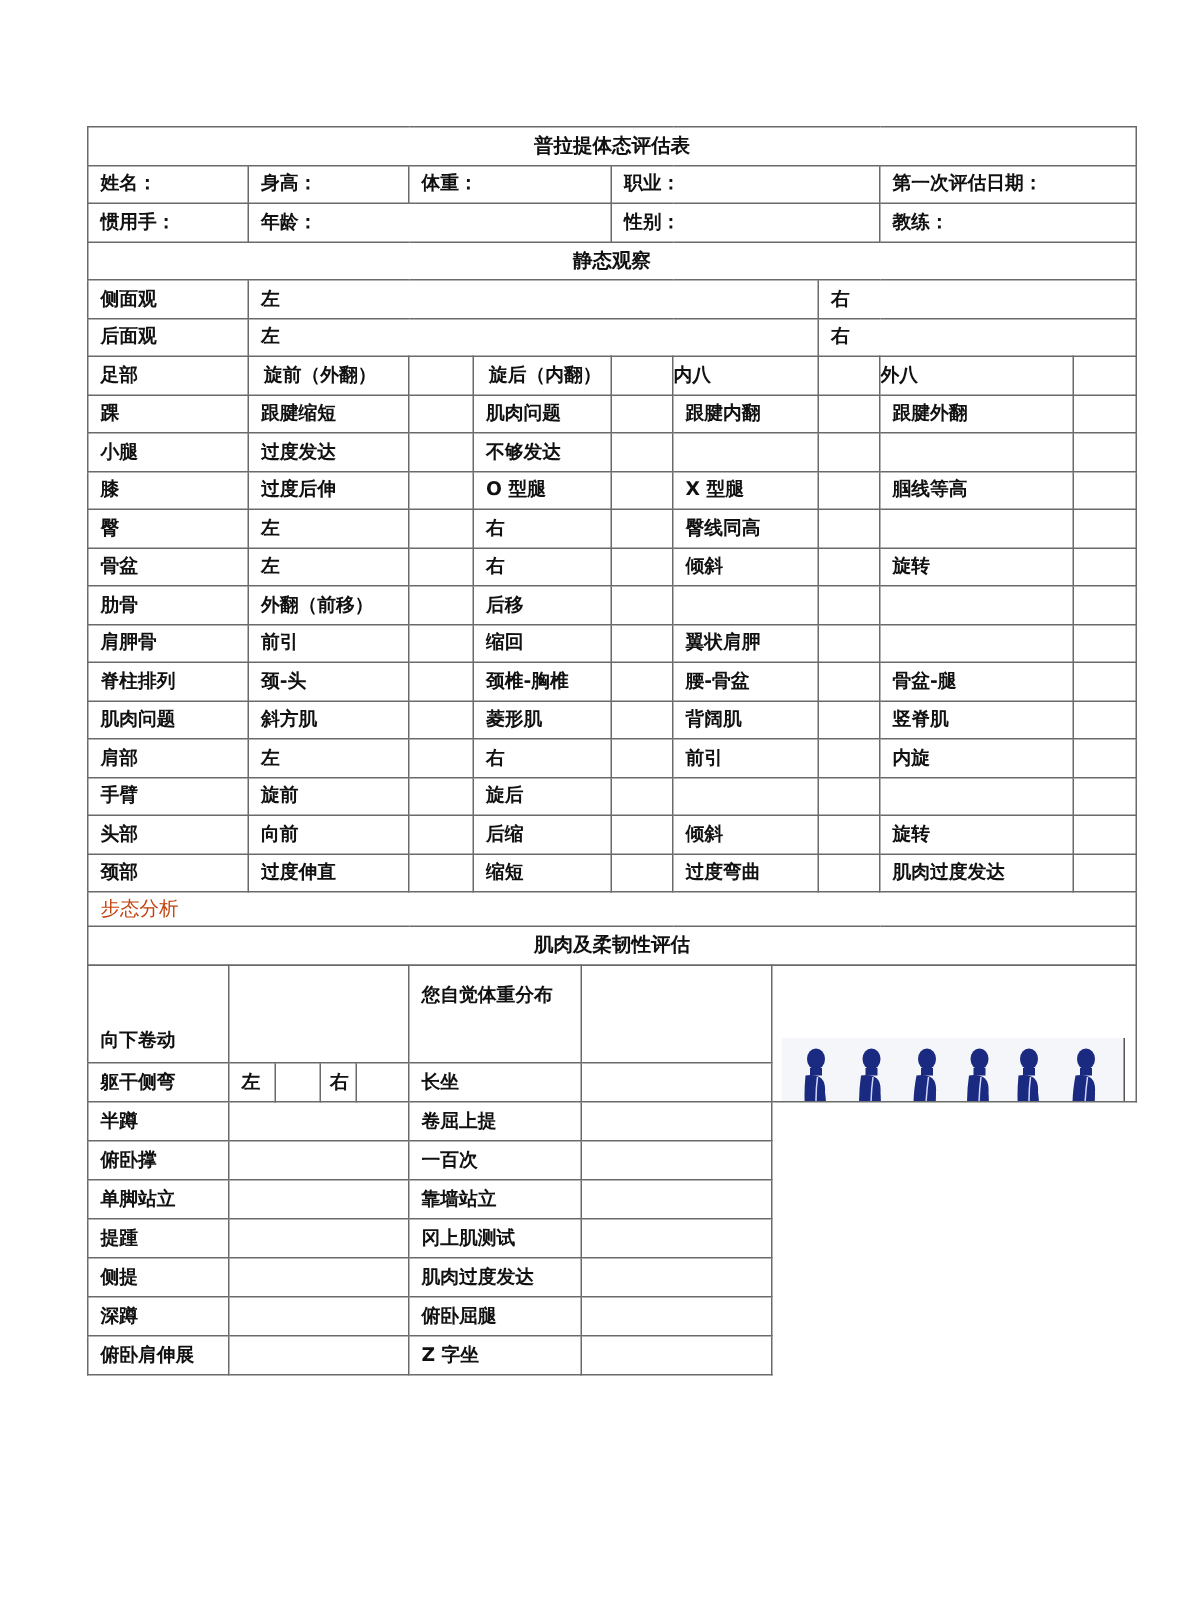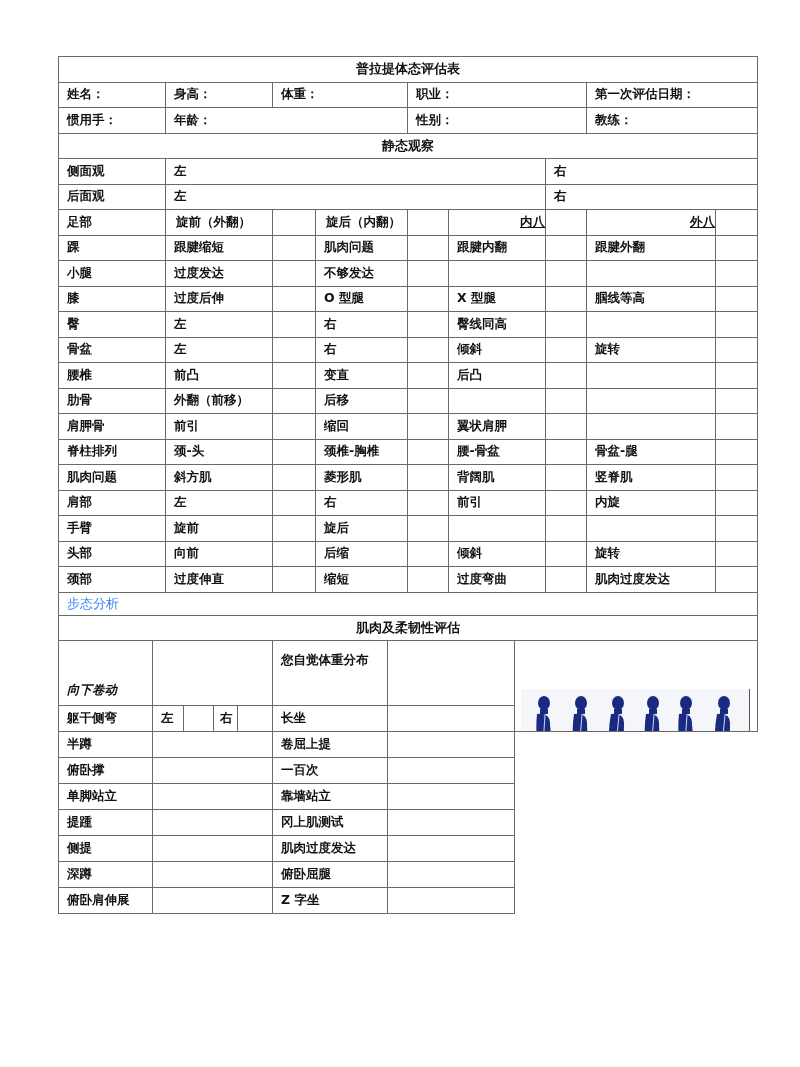--- a/index.html
+++ b/index.html
@@ -1,24 +1,24 @@
 <!DOCTYPE html>
 <html><head>
 <meta charset="utf-8">
 <style>
   html,body{margin:0;padding:0;background:#fff;}
   body{width:800px;height:1067px;position:relative;font-family:"DejaVu Sans","Liberation Sans",sans-serif;color:#111;}
-  .sheet{position:absolute;left:58px;top:56px;width:699px;}
+  .sheet{position:absolute;left:58px;top:84px;width:699px;}
   table{border-collapse:collapse;table-layout:fixed;width:699px;}
   td{border:1px solid #6a6a6a;padding:0 0 0 8px;font-size:12.5px;font-weight:bold;height:24.5px;white-space:nowrap;overflow:hidden;vertical-align:middle;}
-  td.c{text-align:right;padding-left:0;text-decoration:underline;}
+  td.c{text-align:left;padding-left:0;}
   td.title{text-align:center;padding-left:0;font-size:13px;}
-  td.gait{font-weight:normal;font-size:13px;color:#3b82f6;height:22px;margin-left:36px;}
+  td.gait{font-weight:normal;font-size:13px;color:#c2410c;height:22px;margin-left:36px;}
   .lower td{height:25px;}
-  .lower td.tall{height:58px;vertical-align:bottom;padding-bottom:6px;font-style:italic;}
+  .lower td.tall{height:58px;vertical-align:bottom;padding-bottom:6px;}
   .lower td.tall2{vertical-align:top;padding-top:6px;line-height:26px;white-space:normal;}
   .figbox{position:relative;}
   .figs{position:absolute;left:6px;top:48px;width:228px;height:188px;background:#f4f6f9;border-right:1px solid #555;}
   .fig{position:absolute;fill:#1a2a80;}
 </style>
 </head>
 <body>
 
 <div class="sheet">
 <table>
@@ -125,31 +125,20 @@
           <td>左</td>
           <td></td>
           <td>右</td>
           <td></td>
           <td>倾斜</td>
           <td></td>
           <td>旋转</td>
           <td></td>
         </tr>
         <tr>
-          <td>腰椎</td>
-          <td>前凸</td>
-          <td></td>
-          <td>变直</td>
-          <td></td>
-          <td>后凸</td>
-          <td></td>
-          <td></td>
-          <td></td>
-        </tr>
-        <tr>
           <td>肋骨</td>
           <td>外翻（前移）</td>
           <td></td>
           <td>后移</td>
           <td></td>
           <td></td>
           <td></td>
           <td></td>
           <td></td>
         </tr>

